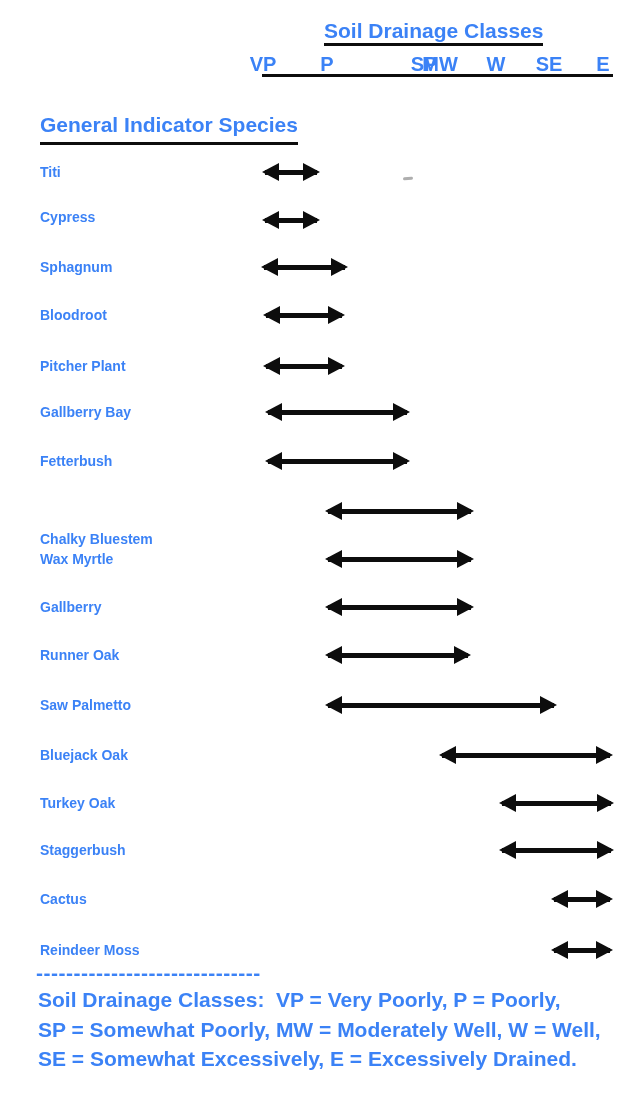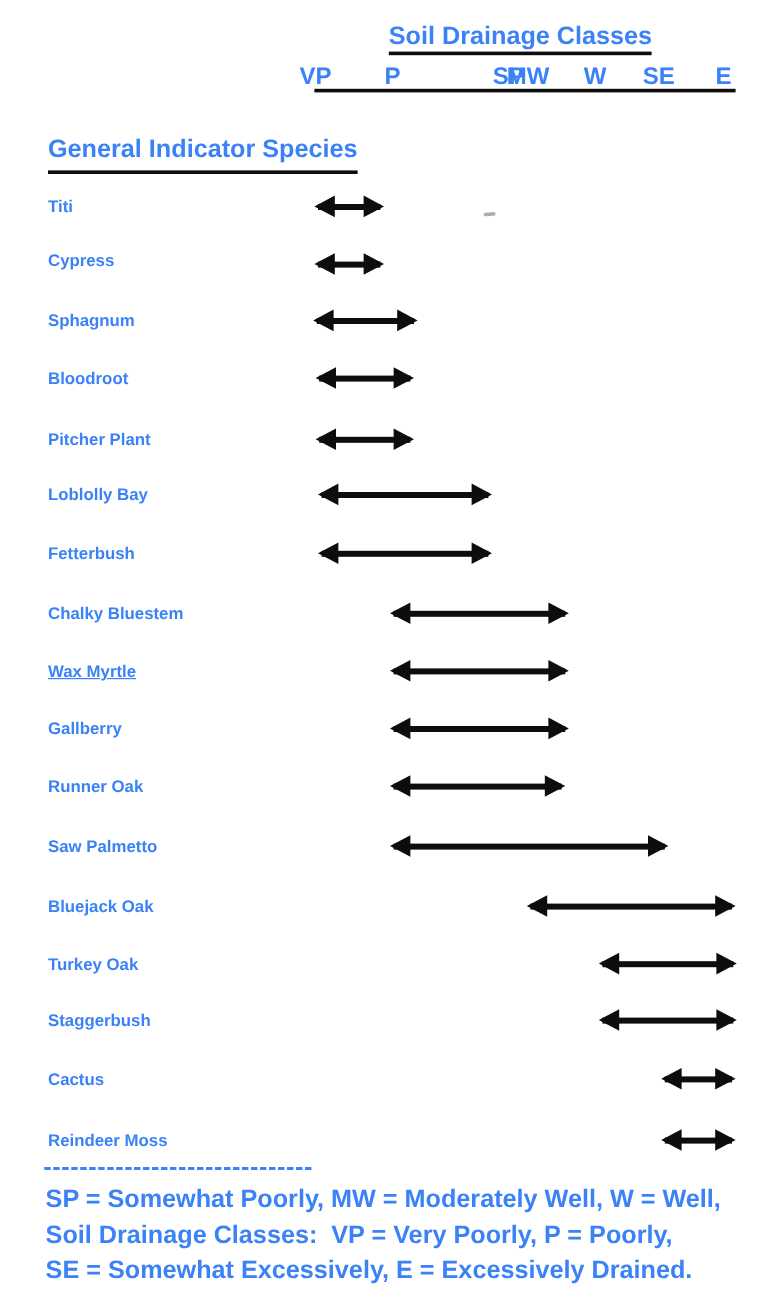--- a/index.html
+++ b/index.html
@@ -142,33 +142,33 @@
         <span class="line"></span>
       </div>
       <div class="row-label" style="top: 315px;">Bloodroot</div>
       <div class="arrow" title="Bloodroot: VP to P" style="left: 263px; top: 315px; width: 82px;">
         <span class="line"></span>
       </div>
       <div class="row-label" style="top: 366px;">Pitcher Plant</div>
       <div class="arrow" title="Pitcher Plant: VP to P" style="left: 263px; top: 366px; width: 82px;">
         <span class="line"></span>
       </div>
-      <div class="row-label" style="top: 412px;">Loblolly Bay</div>
+      <div class="row-label" style="top: 412px;">Gallberry Bay</div>
       <div class="arrow" title="Loblolly Bay: VP to SP-MW" style="left: 265px; top: 412px; width: 145px;">
         <span class="line"></span>
       </div>
       <div class="row-label" style="top: 461px;">Fetterbush</div>
       <div class="arrow" title="Fetterbush: VP to SP-MW" style="left: 265px; top: 461px; width: 145px;">
         <span class="line"></span>
       </div>
-      <div class="row-label" style="top: 511px; text-align: right;">Chalky Bluestem</div>
+      <div class="row-label" style="top: 539px; text-align: right;">Chalky Bluestem</div>
       <div class="arrow" title="Chalky Bluestem: P to MW-W" style="left: 325px; top: 511px; width: 149px;">
         <span class="line"></span>
       </div>
-      <div class="row-label" style="top: 559px; text-decoration: underline;">Wax Myrtle</div>
+      <div class="row-label" style="top: 559px;">Wax Myrtle</div>
       <div class="arrow" title="Wax Myrtle: P to MW-W" style="left: 325px; top: 559px; width: 149px;">
         <span class="line"></span>
       </div>
       <div class="row-label" style="top: 607px;">Gallberry</div>
       <div class="arrow" title="Gallberry: P to MW-W" style="left: 325px; top: 607px; width: 149px;">
         <span class="line"></span>
       </div>
       <div class="row-label" style="top: 655px;">Runner Oak</div>
       <div class="arrow" title="Runner Oak: P to MW-W" style="left: 325px; top: 655px; width: 146px;">
         <span class="line"></span>
@@ -196,17 +196,17 @@
       <div class="row-label" style="top: 950px;">Reindeer Moss</div>
       <div class="arrow" title="Reindeer Moss: SE to E" style="left: 551px; top: 950px; width: 62px;">
         <span class="line"></span>
       </div>
     </div>
 
   <div class="artifact-dash"></div>
 
   <div class="divider">------------------------------</div>
   <div class="footnote" id="footnote">
+      <div class="fline">Soil Drainage Classes:  VP = Very Poorly, P = Poorly,</div>
       <div class="fline">SP = Somewhat Poorly, MW = Moderately Well, W = Well,</div>
-      <div class="fline">Soil Drainage Classes:  VP = Very Poorly, P = Poorly,</div>
       <div class="fline">SE = Somewhat Excessively, E = Excessively Drained.</div>
     </div>
 </div>
 
 </body></html>

